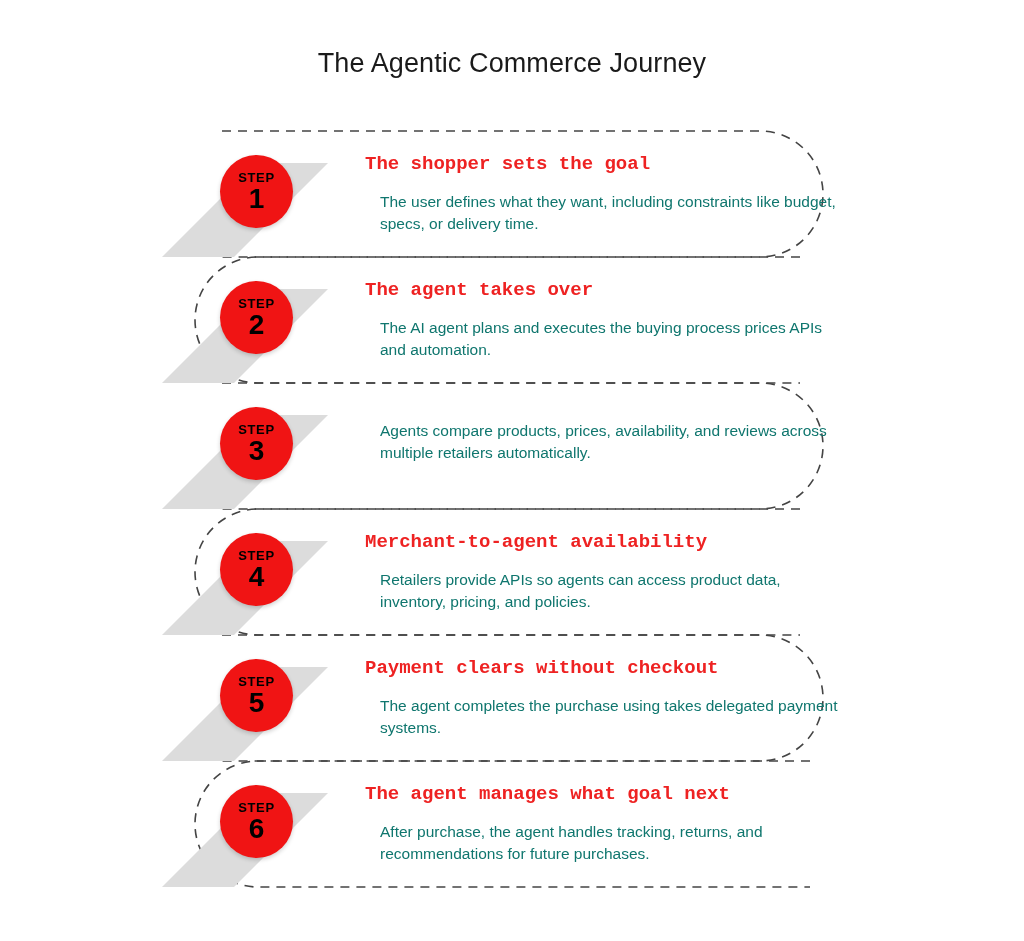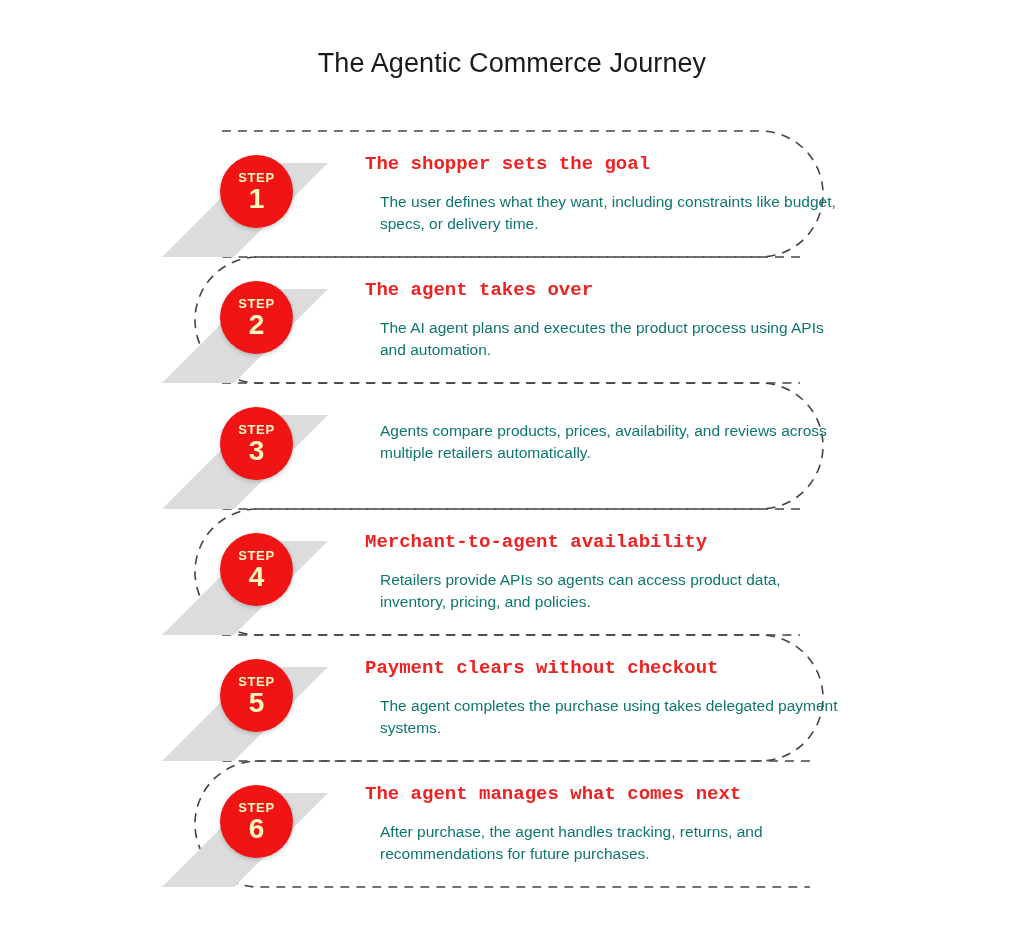--- a/index.html
+++ b/index.html
@@ -82,21 +82,21 @@
     transform-origin: top left;
   }
 
   .badge {
     position: absolute;
     top: 24px;
     width: 73px;
     height: 73px;
     border-radius: 50%;
     background: #f01414;
-    color: #fef9c3;
+    color: #000000;
     display: flex;
     flex-direction: column;
     align-items: center;
     justify-content: center;
     box-shadow: 0 2px 4px rgba(0,0,0,0.18);
     z-index: 3;
   }
   .badge .badge-word {
     font-size: 13px;
     font-weight: bold;
@@ -184,21 +184,21 @@
     <div class="step-row row-even">
       <div class="long-shadow">
           <span></span>
         </div>
       <div class="badge">
         <span class="badge-word">STEP</span>
         <span class="badge-num">2</span>
       </div>
       <div class="step-text">
         <p class="step-title">The agent takes over</p>
-        <p class="step-desc">The AI agent plans and executes the product process using APIs and automation.</p>
+        <p class="step-desc">The AI agent plans and executes the buying process prices APIs and automation.</p>
       </div>
     </div>
 
     <div class="step-row row-odd">
       <div class="long-shadow">
           <span></span>
         </div>
       <div class="badge">
         <span class="badge-word">STEP</span>
         <span class="badge-num">3</span>
@@ -238,19 +238,19 @@
 
     <div class="step-row row-even">
       <div class="long-shadow">
           <span></span>
         </div>
       <div class="badge">
         <span class="badge-word">STEP</span>
         <span class="badge-num">6</span>
       </div>
       <div class="step-text">
-        <p class="step-title">The agent manages what comes next</p>
+        <p class="step-title">The agent manages what goal next</p>
         <p class="step-desc">After purchase, the agent handles tracking, returns, and recommendations for future purchases.</p>
       </div>
     </div>
 
   </div>
 </div>
 
 </body></html>

